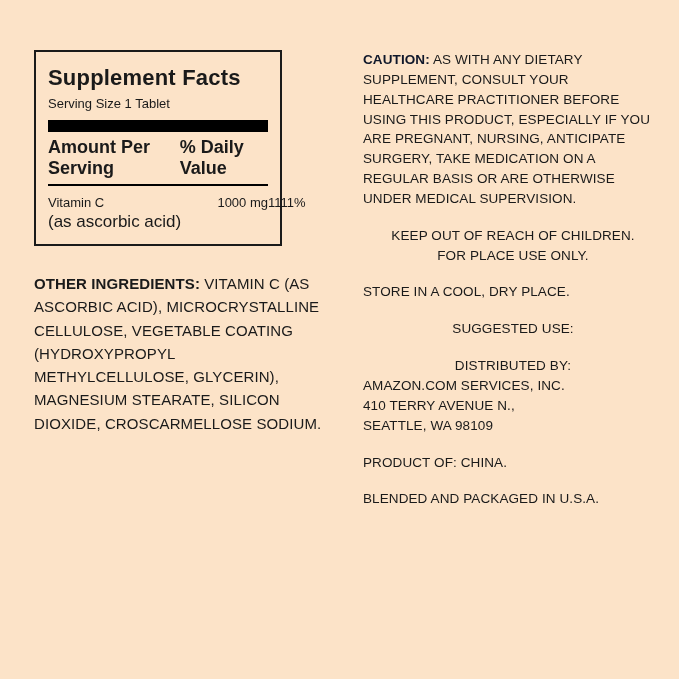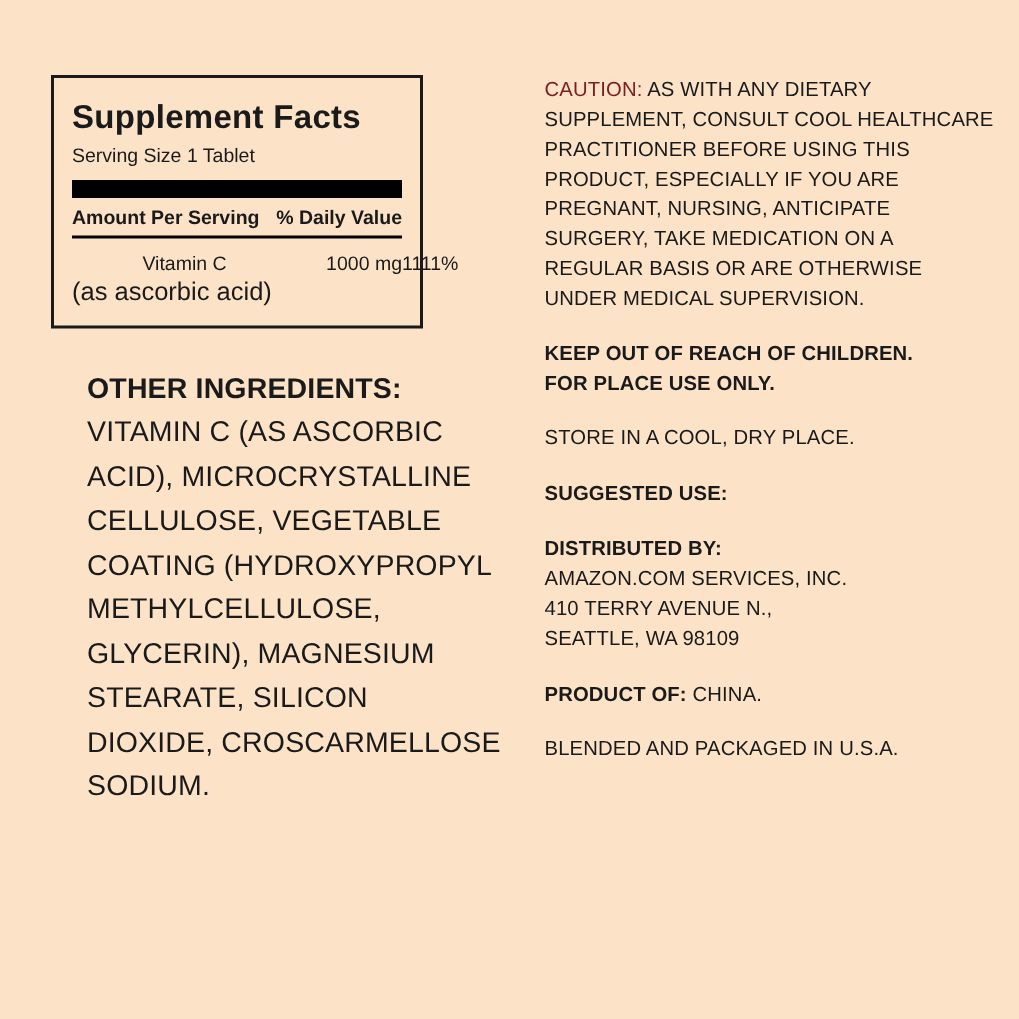--- a/index.html
+++ b/index.html
@@ -50,83 +50,81 @@
   }
   .thick-rule {
     height: 12px;
     background: #000;
     margin: 0 0 5px 0;
   }
   .row-header {
     display: flex;
     justify-content: space-between;
     align-items: baseline;
-    font-size: 13px;
+    font-size: 18px;
     font-weight: bold;
     padding: 0 0 5px 0;
     border-bottom: 2px solid #000;
-    text-align: right;
   }
   .row-header .col-left { }
   .row-header .col-right { }
 
   .nutrient-row {
     display: flex;
     align-items: baseline;
     font-size: 13px;
     padding-top: 9px;
   }
   .nutrient-name {
     flex: 0 0 150px;
-    text-align: center;
   }
   .nutrient-amount {
     flex: 0 0 70px;
     text-align: right;
   }
   .nutrient-dv {
     flex: 1;
     text-align: center;
   }
   .nutrient-sub {
     font-size: 17px;
     line-height: 1.25;
     padding-top: 1px;
   }
 
   .other-ingredients {
     margin-top: 26px;
-    font-size: 19px;
+    font-size: 15px;
     line-height: 1.55;
     letter-spacing: 0.1px;
-    margin-left: 24px;
   }
   .oi-label {
     font-weight: bold;
   }
 
   
   .right-col {
     position: absolute;
     left: 363px;
     top: 50px;
     width: 300px;
     font-size: 13.5px;
     line-height: 1.47;
     letter-spacing: 0.1px;
   }
   .right-col p {
     margin: 0 0 17px 0;
   }
   .caution-label {
-    color: #7f1d1d;
-    font-weight: normal;
+    color: #0f172a;
+    font-weight: bold;
   }
   .block-bold {
-    font-weight: bold;
+    font-weight: normal;
+    text-align: center;
   }
   .addr-line {
     display: block;
   }
 </style>
 </head>
 <body>
 
 <div class="page">
 
@@ -149,21 +147,21 @@
     </div>
 
     <div class="other-ingredients">
       <span class="oi-label">OTHER INGREDIENTS:</span><span> VITAMIN C (AS ASCORBIC ACID), MICROCRYSTALLINE CELLULOSE, VEGETABLE COATING (HYDROXYPROPYL METHYLCELLULOSE, GLYCERIN), MAGNESIUM STEARATE, SILICON DIOXIDE, CROSCARMELLOSE SODIUM.</span>
     </div>
 
   </div>
 
   <div class="right-col">
 
-    <p><span class="caution-label">CAUTION:</span><span> AS WITH ANY DIETARY SUPPLEMENT, CONSULT COOL HEALTHCARE PRACTITIONER BEFORE USING THIS PRODUCT, ESPECIALLY IF YOU ARE PREGNANT, NURSING, ANTICIPATE SURGERY, TAKE MEDICATION ON A REGULAR BASIS OR ARE OTHERWISE UNDER MEDICAL SUPERVISION.</span></p>
+    <p><span class="caution-label">CAUTION:</span><span> AS WITH ANY DIETARY SUPPLEMENT, CONSULT YOUR HEALTHCARE PRACTITIONER BEFORE USING THIS PRODUCT, ESPECIALLY IF YOU ARE PREGNANT, NURSING, ANTICIPATE SURGERY, TAKE MEDICATION ON A REGULAR BASIS OR ARE OTHERWISE UNDER MEDICAL SUPERVISION.</span></p>
 
     <p>
       <span class="block-bold addr-line">KEEP OUT OF REACH OF CHILDREN.</span>
       <span class="block-bold addr-line">FOR PLACE USE ONLY.</span>
     </p>
 
 
     <p>STORE IN A COOL, DRY PLACE.</p>
 
     <p>

